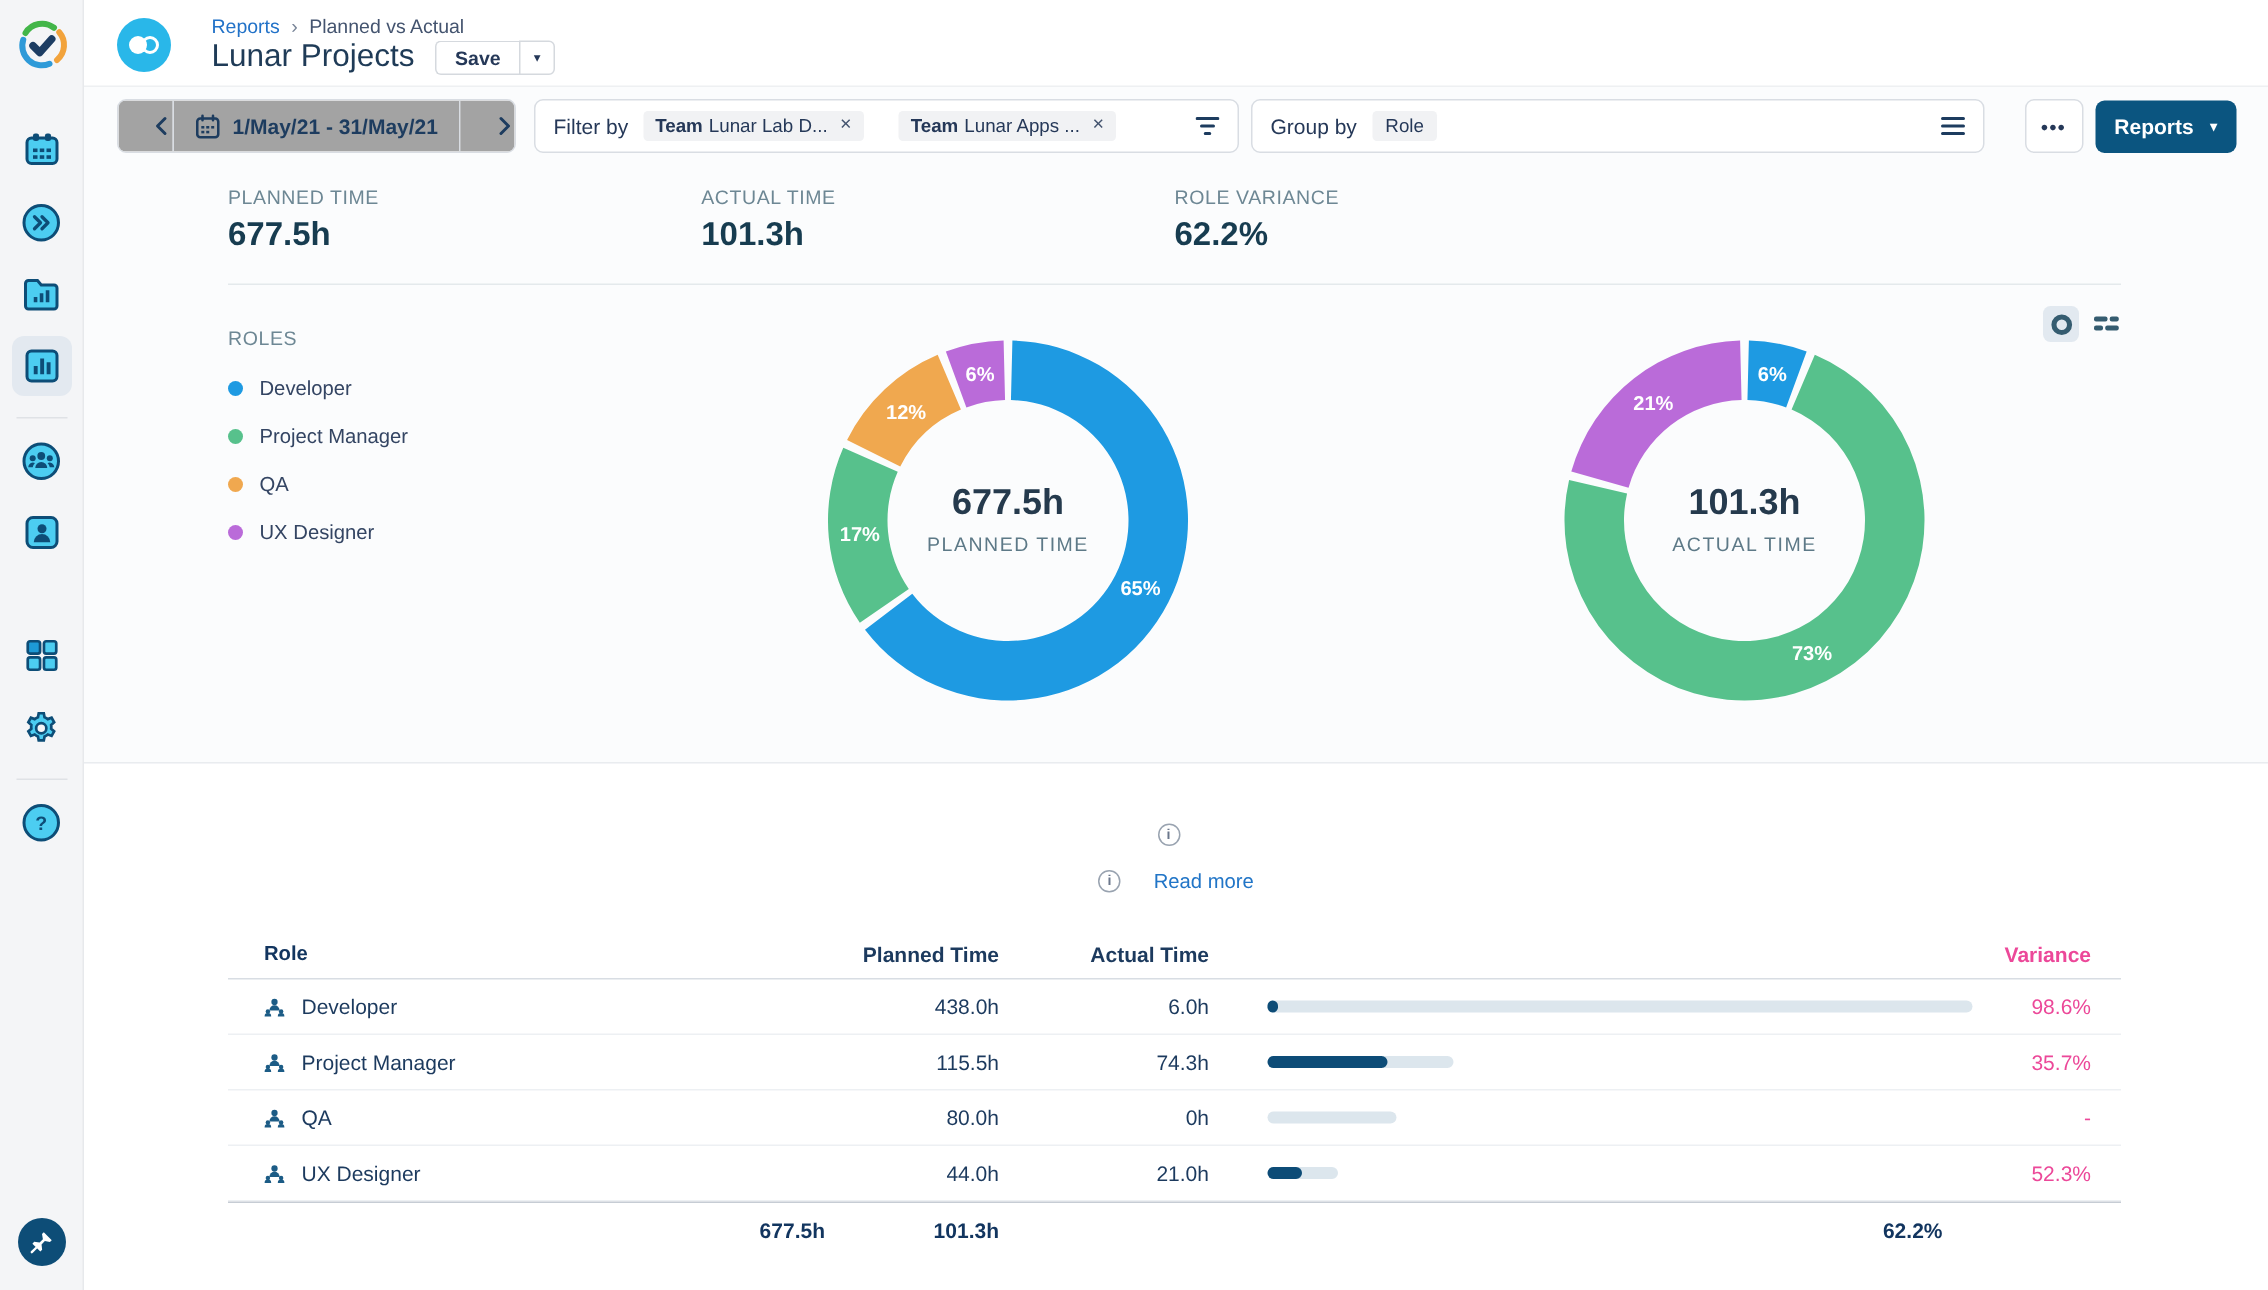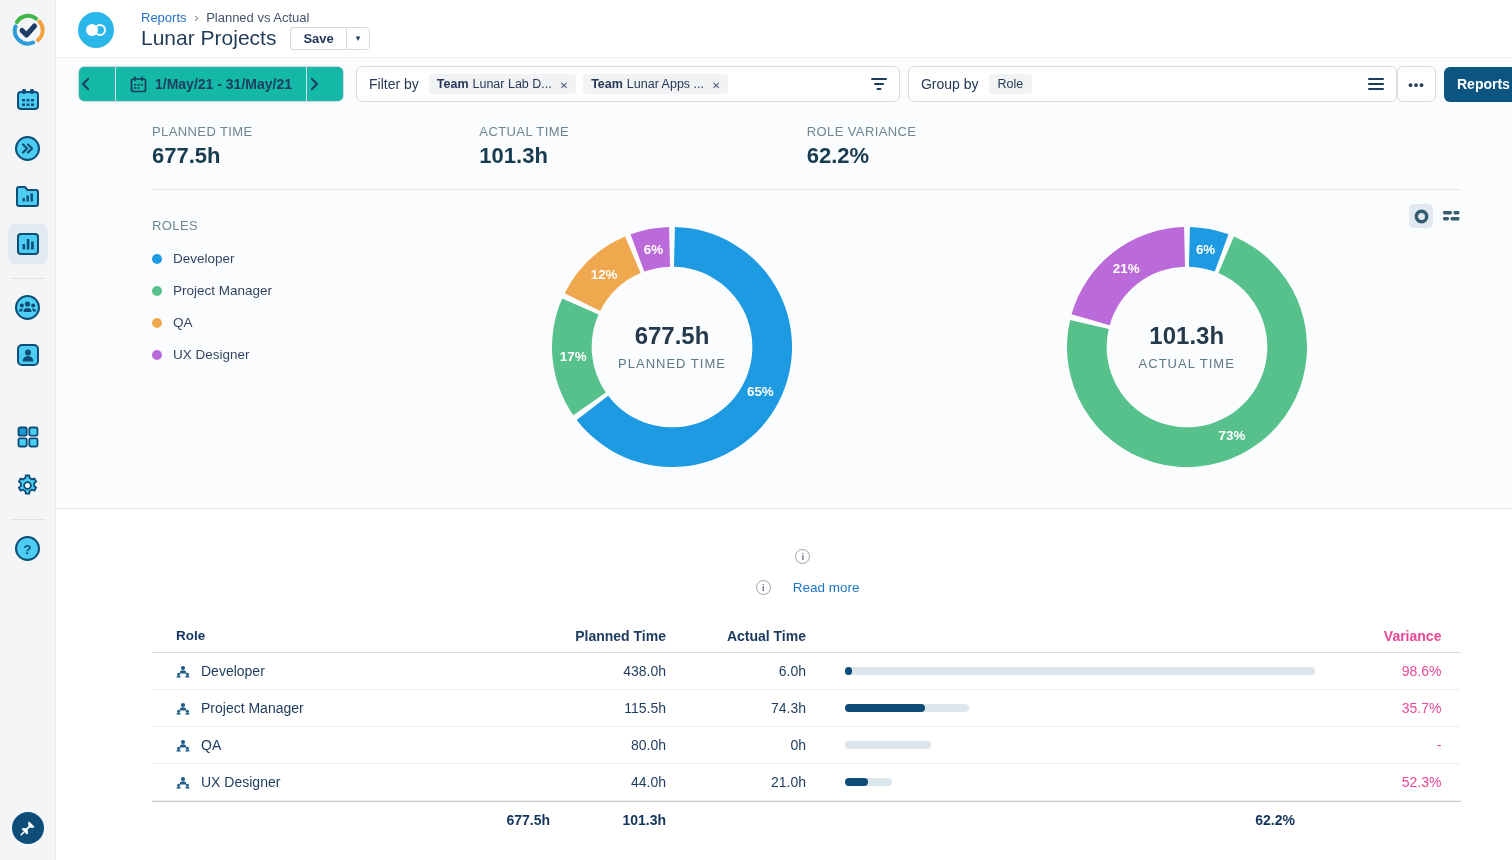--- a/index.html
+++ b/index.html
@@ -30,29 +30,29 @@
   .title-row { display:flex; align-items:center; margin-top:1px; }
   .page-title { font-size:21px; font-weight:400; color:#1f3b57; }
   .save-group { display:flex; margin-left:14px; }
   .btn-save { font-size:13px; font-weight:700; color:#253858; background:#fff; border:1px solid #d5d9de; border-right:none; border-radius:4px 0 0 4px; padding:3px 12px; cursor:pointer; }
   .btn-save-caret { font-size:9px; color:#253858; background:#fff; border:1px solid #d5d9de; border-radius:0 4px 4px 0; padding:3px 9px; cursor:pointer; display:flex; align-items:center; }
 
   
   .top-section { background:#fbfcfd; border-bottom:1px solid #e9ecef; }
   .toolbar { display:flex; align-items:center; padding:8px 21px 0 22px; height:44px; }
   .seg-group { display:flex; height:36px; background:#fff; border:1px solid #d9dde3; border-radius:6px; overflow:hidden; }
-  .seg { display:flex; align-items:center; justify-content:space-between; cursor:pointer; background:#14b8a6; }
+  .seg { display:flex; align-items:center; justify-content:flex-end; cursor:pointer; background:#a3a3a3; }
   .seg.arrow { width:36px; }
   .seg.mid { border-left:1px solid #d9dde3; border-right:1px solid #d9dde3; padding:0 14px; gap:8px; }
   .date-label { font-size:14px; font-weight:600; color:#1d3c5f; white-space:nowrap; }
   .box { height:36px; background:#fff; border:1px solid #d9dde3; border-radius:6px; display:flex; align-items:center; padding:0 12px; }
-  .filter-box { width:544px; margin-left:12px; }
+  .filter-box { width:470px; margin-left:12px; }
   .group-box { width:489px; margin-left:8px; }
   .box-label { font-size:14px; color:#253858; margin-right:10px; white-space:nowrap; }
-  .chip { display:flex; align-items:flex-end; background:#f1f2f4; border-radius:3px; padding:3px 8px; font-size:12.5px; color:#253858; margin-right:7px; white-space:nowrap; cursor:default; }
+  .chip { display:flex; align-items:flex-start; background:#f1f2f4; border-radius:3px; padding:3px 8px; font-size:12.5px; color:#253858; margin-right:23px; white-space:nowrap; cursor:default; }
   .chip b { margin-right:4px; }
   .chip .x { margin-left:8px; font-size:10px; color:#44546f; cursor:pointer; }
   .chip.plain { padding:3px 9px; }
   .box-icon-right { margin-left:auto; cursor:pointer; display:flex; align-items:center; }
   .more-btn { margin-left:auto; height:36px; min-width:39px; background:#fff; border:1px solid #d9dde3; border-radius:6px; font-size:13px; letter-spacing:1px; color:#253858; display:flex; align-items:center; justify-content:center; cursor:pointer; font-weight:700; }
   .export-btn { margin-left:8px; height:35px; background:#0b5580; border:none; border-radius:6px; color:#fff; font-size:14px; font-weight:700; padding:0 13px; display:flex; align-items:center; cursor:pointer; font-family:"Liberation Sans", sans-serif; }
   .export-btn .caret { font-size:9px; margin-left:11px; padding-left:0px; }
 
   
   .stats { display:grid; grid-template-columns:repeat(4,1fr); padding:22px 98px 0 96px; }

